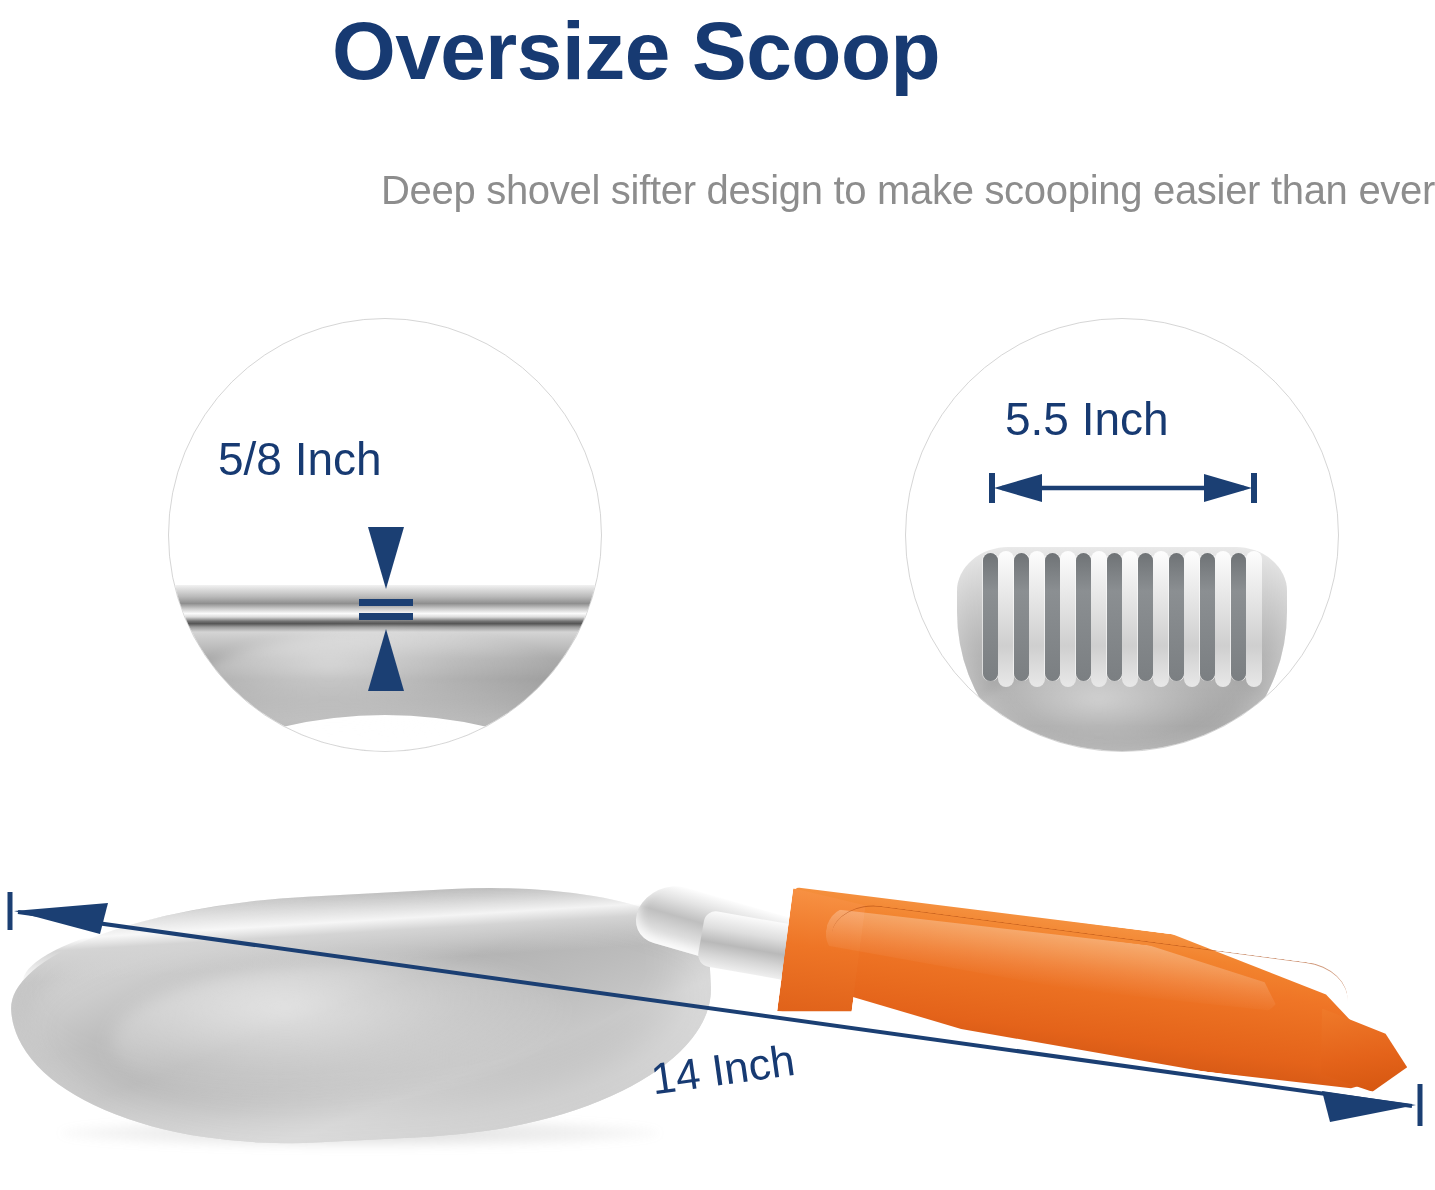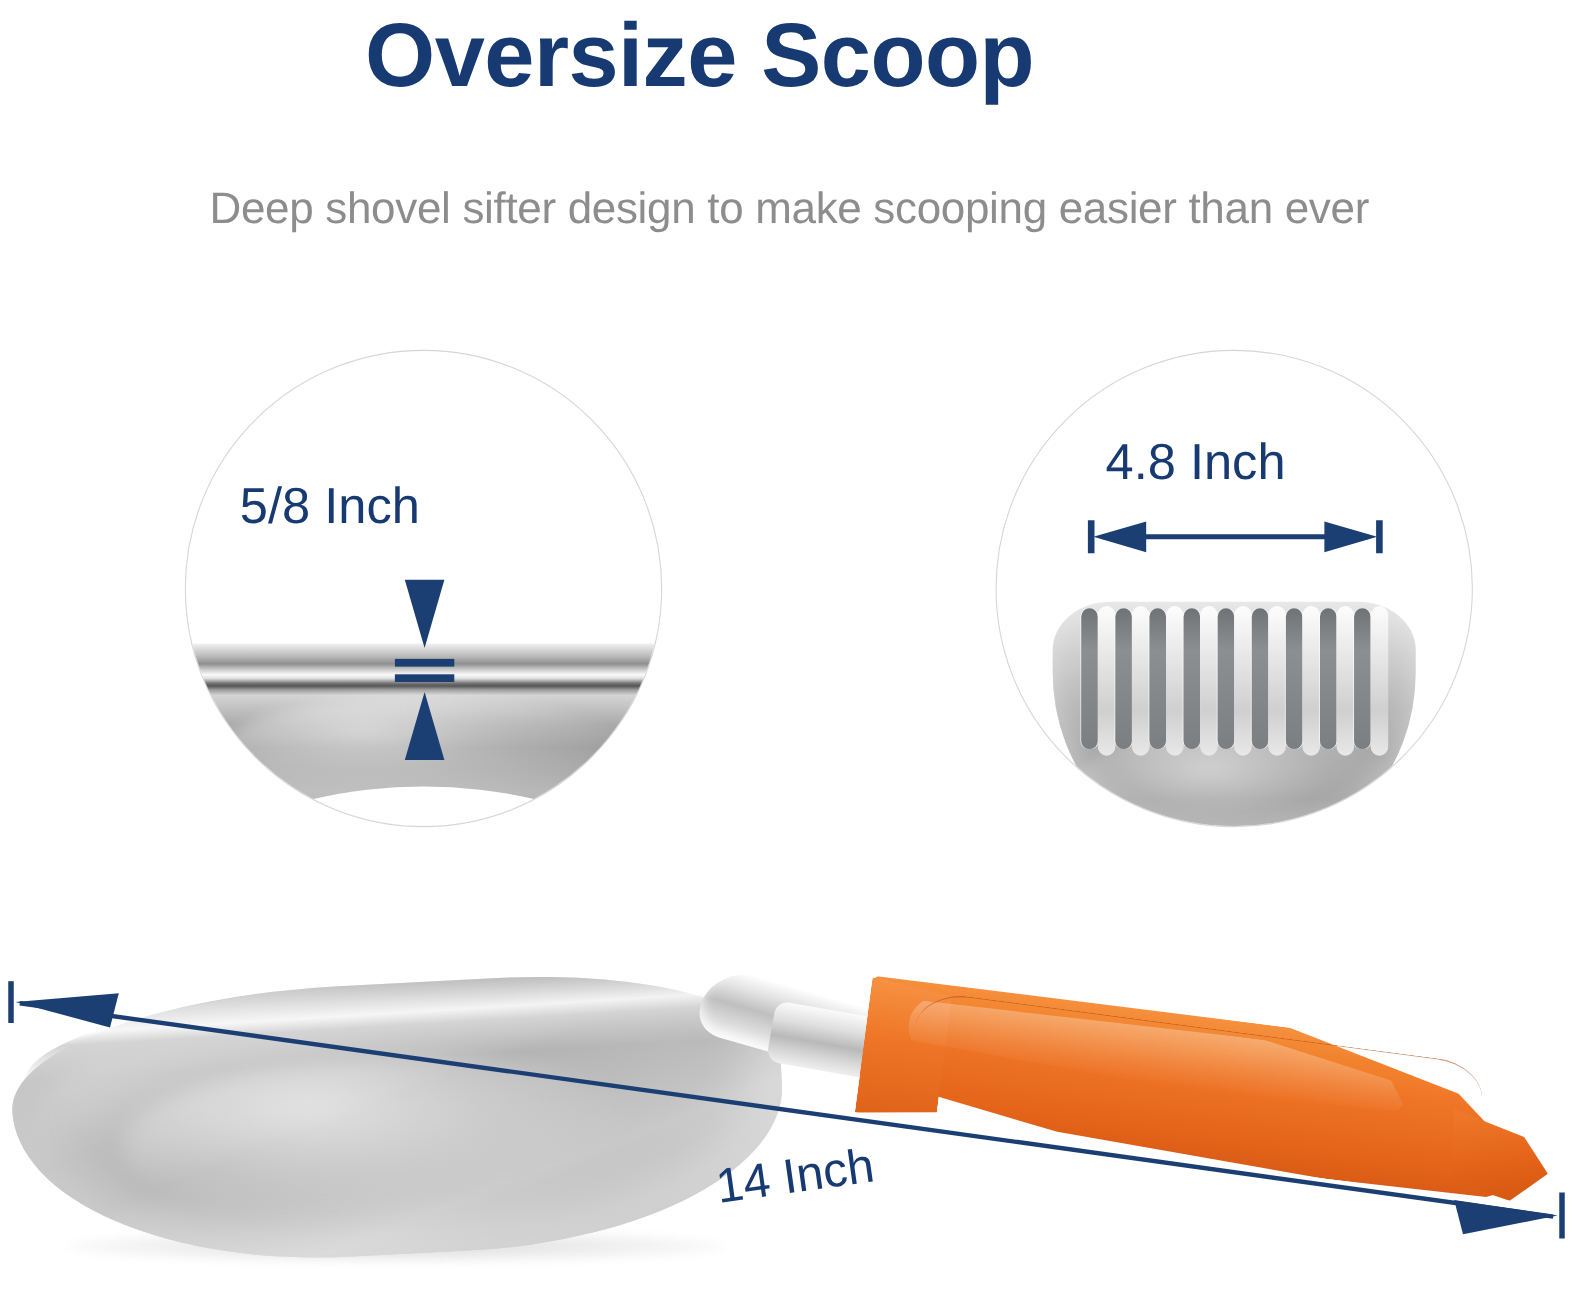--- a/index.html
+++ b/index.html
@@ -26,21 +26,21 @@
     font-weight:bold;
     letter-spacing:-0.5px;
     color:#173a72;
     line-height:1.05;
     white-space:nowrap;
   }
   .subtitle{
     position:absolute;
     left:0; top:168px;
     width:1435px;
-    text-align:center;
+    text-align:right;
     font-size:40px;
     font-weight:400;
     color:#8d8d8d;
     letter-spacing:-0.3px;
     white-space:nowrap;
   }
 
   
   .inset{
     position:absolute;
@@ -393,21 +393,21 @@
         <div class="slot" style="left:212px"></div>
         <div class="rib" style="left:227px"></div>
         <div class="slot" style="left:243px"></div>
         <div class="rib" style="left:258px"></div>
         <div class="slot" style="left:274px"></div>
         <div class="rib" style="left:289px"></div>
       </div>
     </div>
   </div>
 
-  <div class="inset-label" id="label-width">4.8 Inch</div>
+  <div class="inset-label" id="label-width">5.5 Inch</div>
 
   <div id="product">
     <div class="scoop-shadow"></div>
     <div class="scoop-bowl"></div>
     <div class="scoop-rim"></div>
     <div class="shaft"></div>
     <div class="shaft2"></div>
     <div class="handle">
       <div class="handle-main"></div>
       <div class="handle-ferrule"></div>

